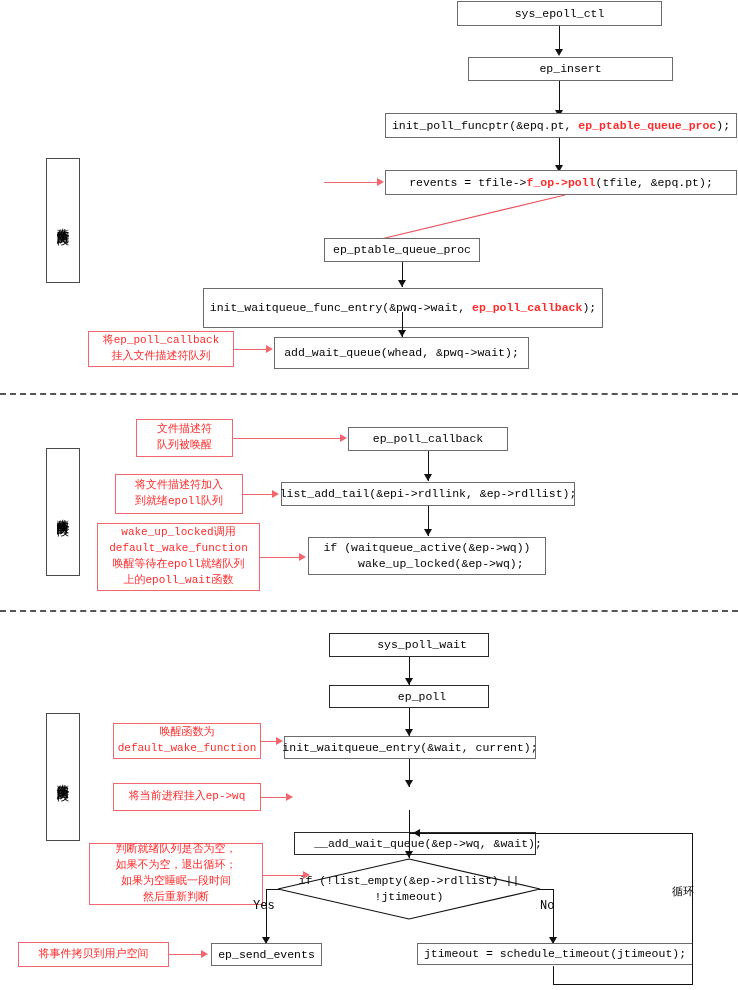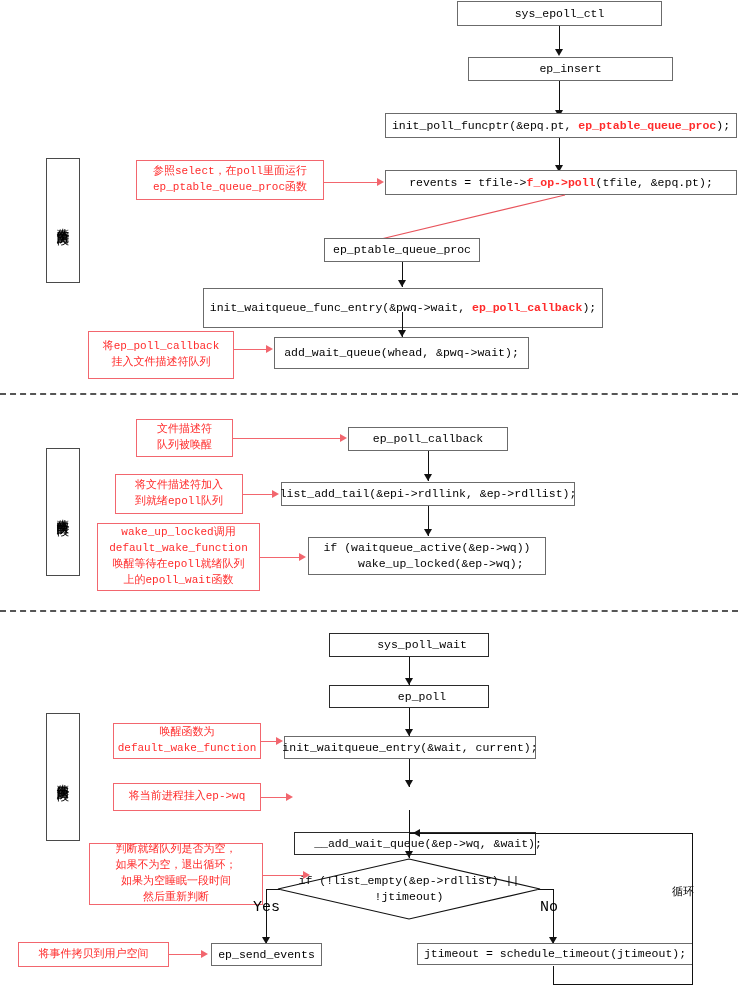--- a/index.html
+++ b/index.html
@@ -110,21 +110,21 @@
     font-size:11.5px;
     line-height:1.35;
     text-align:center;
     white-space:pre;
     color:#000;
     z-index:2;
   }
 
   .edgelbl{
     position:absolute;
-    font-size:15px;
+    font-size:12px;
     color:#000;
     font-family:"Liberation Mono","DejaVu Sans Mono",monospace;
   }
   .cnlbl{
     position:absolute;
     font-size:11px;
     color:#000;
     font-family:"DejaVu Sans","Liberation Sans",sans-serif;
   }
 
@@ -153,42 +153,40 @@
   <div class="box" style="left:385px;top:113px;width:352px;height:25px;">
     <span>init_poll_funcptr(&amp;epq.pt, </span><span class="kw">ep_ptable_queue_proc</span><span>);</span>
   </div>
   <div class="vline" style="left:559px;top:138px;height:32px;"></div>
   <div class="arrow-down" style="left:555px;top:165px;"></div>
 
   <div class="box" style="left:385px;top:170px;width:352px;height:25px;">
     <span>revents = tfile-&gt;</span><span class="kw">f_op-&gt;poll</span><span>(tfile, &amp;epq.pt);</span>
   </div>
 
-  <div class="note" style="left:136px;top:160px;width:188px;height:40px;">参照select，在poll里面运行
-ep_ptable_queue_proc函数</div>
   <div class="rhline" style="left:324px;top:182px;width:54px;"></div>
   <div class="arrow-right-red" style="left:377px;top:178px;"></div>
 
   <svg style="position:absolute;left:330px;top:193px;width:240px;height:60px;">
     <line x1="235" y1="2" x2="26" y2="52" stroke="#e8545c" stroke-width="1.1"></line>
   </svg>
 
   <div class="box" style="left:324px;top:238px;width:156px;height:24px;">ep_ptable_queue_proc</div>
   <div class="vline" style="left:402px;top:262px;height:25px;"></div>
   <div class="arrow-down" style="left:398px;top:280px;"></div>
 
   <div class="box" style="left:203px;top:288px;width:400px;height:40px;">
     <span>init_waitqueue_func_entry(&amp;pwq-&gt;wait, </span><span class="kw">ep_poll_callback</span><span>);</span>
   </div>
   <div class="vline" style="left:402px;top:312px;height:25px;"></div>
   <div class="arrow-down" style="left:398px;top:330px;"></div>
 
   <div class="box" style="left:274px;top:337px;width:255px;height:32px;">add_wait_queue(whead, &amp;pwq-&gt;wait);</div>
 
-  <div class="note" style="left:88px;top:331px;width:146px;height:48px;">将ep_poll_callback
+  <div class="note" style="left:88px;top:331px;width:146px;height:36px;">将ep_poll_callback
 挂入文件描述符队列</div>
   <div class="rhline" style="left:234px;top:349px;width:33px;"></div>
   <div class="arrow-right-red" style="left:266px;top:345px;"></div>
 
   <div class="box" style="left:348px;top:427px;width:160px;height:24px;">ep_poll_callback</div>
   <div class="vline" style="left:428px;top:451px;height:30px;"></div>
   <div class="arrow-down" style="left:424px;top:474px;"></div>
 
   <div class="note" style="left:136px;top:419px;width:97px;height:38px;">文件描述符
 队列被唤醒</div>

